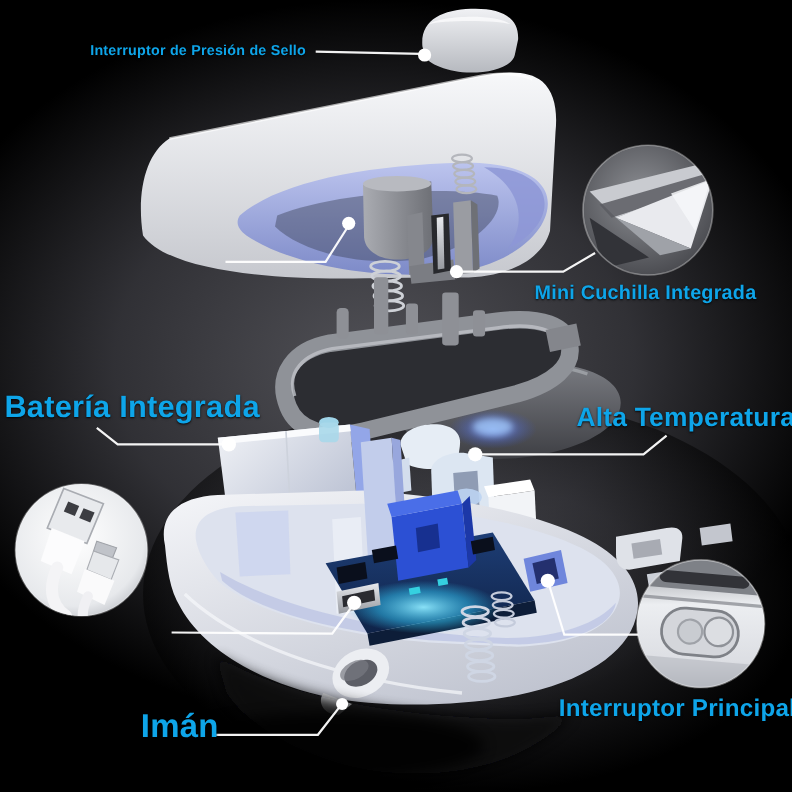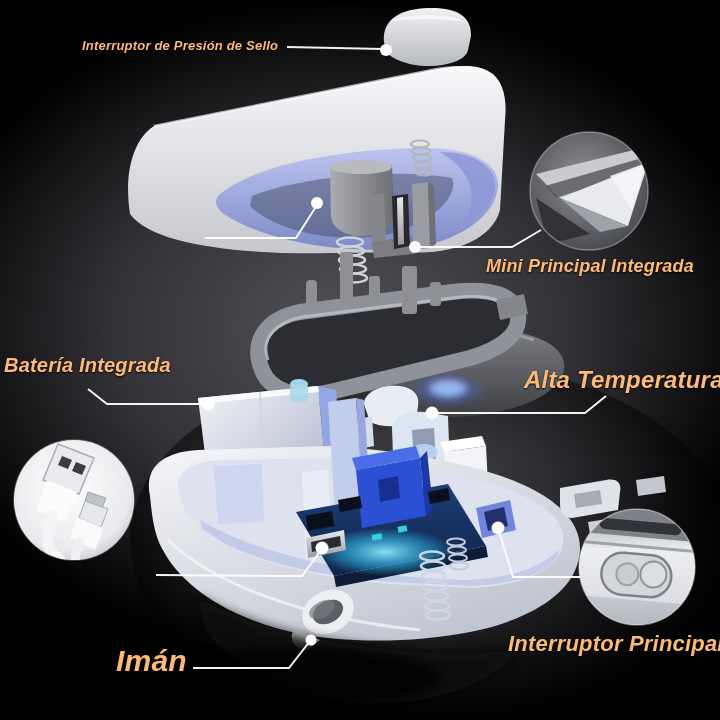--- a/index.html
+++ b/index.html
@@ -1,27 +1,27 @@
 <!DOCTYPE html>
 <html><head>
 <meta charset="utf-8">
 <style>
   html,body{margin:0;padding:0;background:#000;}
   #stage{position:relative;width:720px;height:720px;background:#000;overflow:hidden;
          font-family:"Liberation Sans",sans-serif;}
   #scene{position:absolute;left:0;top:0;width:720px;height:720px;}
-  .label{position:absolute;color:#fdba74;font-weight:700;white-space:nowrap;
-         text-shadow:0 1px 2px rgba(0,0,0,.9);letter-spacing:.2px;font-style:italic;}
+  .label{position:absolute;color:#0ea5e9;font-weight:700;white-space:nowrap;
+         text-shadow:0 1px 2px rgba(0,0,0,.9);letter-spacing:.2px;}
   .lbl-seal{left:82px;top:38px;font-size:13px;}
   .lbl-bladepress{left:10px;top:230px;font-size:13px;}
   .lbl-miniblade{left:486px;top:256px;font-size:18px;}
-  .lbl-battery{left:4px;top:354px;font-size:20px;}
+  .lbl-battery{left:4px;top:354px;font-size:28px;}
   .lbl-hightemp{left:524px;top:366px;font-size:24px;}
   .lbl-chargeport{left:6px;top:560px;font-size:19px;}
-  .lbl-magnet{left:116px;top:644px;font-size:30px;}
+  .lbl-magnet{left:128px;top:644px;font-size:30px;}
   .lbl-mainswitch{left:508px;top:631px;font-size:22px;}
 </style>
 </head>
 <body>
 
 <div id="stage">
 <svg id="scene" viewBox="0 0 720 720">
   <defs>
     <radialGradient id="bgGlow" cx="50%" cy="50%" r="50%">
       <stop offset="0%" stop-color="#55555b"></stop>
@@ -314,18 +314,18 @@
     <circle cx="415" cy="247" r="6"></circle>
     <circle cx="208" cy="404" r="6.5"></circle>
     <circle cx="432" cy="413" r="6.5"></circle>
     <circle cx="322" cy="548" r="6.5"></circle>
     <circle cx="311" cy="640" r="5.5"></circle>
     <circle cx="498" cy="528" r="6.5"></circle>
   </g>
 </svg>
 
   <div class="label lbl-seal">Interruptor de Presión de Sello</div>
-  <div class="label lbl-miniblade">Mini Principal Integrada</div>
+  <div class="label lbl-miniblade">Mini Cuchilla Integrada</div>
   <div class="label lbl-battery">Batería Integrada</div>
   <div class="label lbl-hightemp">Alta Temperatura</div>
   <div class="label lbl-magnet">Imán</div>
   <div class="label lbl-mainswitch">Interruptor Principal</div>
 </div>
 
 </body></html>

